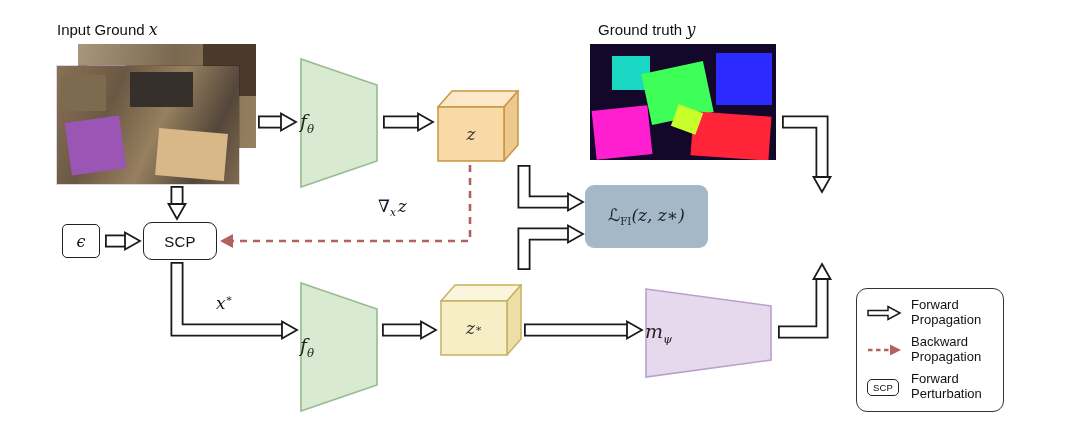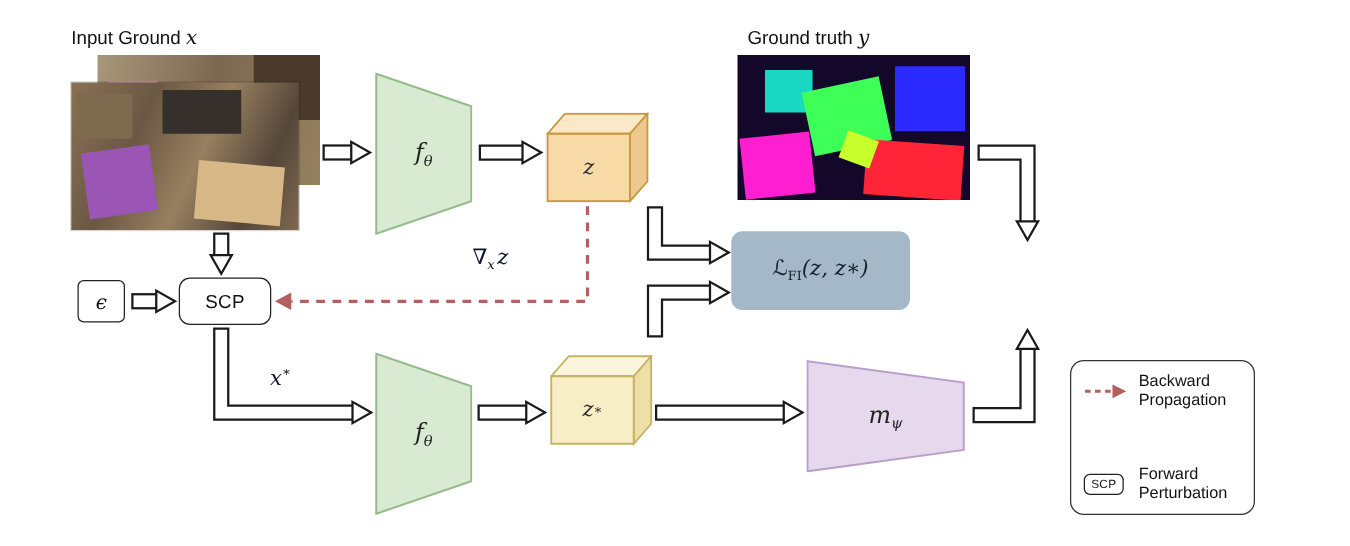--- a/index.html
+++ b/index.html
@@ -25,21 +25,21 @@
     left:57px; top:66px; width:182px; height:118px;
     background:linear-gradient(115deg,#8a7155,#6b5844 30%,#97805f 55%,#54463a 80%,#806a50);
     box-shadow:0 0 0 1px rgba(0,0,0,.15);
   }
   #gt-image {
     left:590px; top:44px; width:186px; height:116px;
     background:#14082a;
   }
 
   
-  .shape-node { position:absolute; display:flex; align-items:center; justify-content:center; }
+  .shape-node { position:absolute; display:flex; align-items:center; }
   .shape-node > svg { position:absolute; inset:0; }
   .node-label { position:relative; font-size:19px; color:#222; }
   .box-node { position:absolute; }
   .box-label { position:absolute; left:1px; top:17px; width:66px; height:54px;
     display:flex; align-items:center; justify-content:center; font-size:17px; color:#333; }
 
   
   .loss {
     position:absolute; border-radius:9px; background:#a5b8c7;
     display:flex; align-items:center; justify-content:center; color:#15202b;
@@ -190,21 +190,21 @@
       <polygon points="1,17 15,1 81,1 67,17" fill="#fbe8c8" stroke="#c9973f" stroke-width="1.5"></polygon>
       <polygon points="67,17 81,1 81,55 67,71" fill="#edc98f" stroke="#c9973f" stroke-width="1.5"></polygon>
       <polygon points="1,17 67,17 67,71 1,71" fill="#f7daa6" stroke="#c9973f" stroke-width="1.5"></polygon>
     </svg>
     <span class="box-label mvar">
       <span>z</span>
         <sup></sup>
     </span>
   </div>
 
-  <div class="loss" style="left:585px; top:185px; width:143px; height:63px;">
+  <div class="loss" style="left:585px; top:185px; width:123px; height:63px;">
     <span class="math">
       <span>ℒ</span><sub class="sub-roman">FI</sub><span class="args">(z, z∗)</span>
     </span>
   </div>
 
 
   <div class="smallbox mvar" id="epsilon-box">
     <span>ϵ</span>
   </div>
 
@@ -244,20 +244,28 @@
   <div class="shape-node" style="left:645px; top:288px; width:127px; height:90px;">
     <svg width="127" height="90" viewBox="0 0 127 90">
       <polygon points="1,1 126,18 126,72 1,89" fill="#e6d9ee" stroke="#b9a0cc" stroke-width="1.6"></polygon>
     </svg>
     <span class="node-label mvar">
       <span>m</span><sub>ψ</sub>
     </span>
   </div>
 
   <div id="legend">
+    <div class="legend-row">
+      <span class="legend-icon">
+        <svg width="36" height="16" viewBox="0 0 36 16">
+          <polygon points="1,5.5 21,5.5 21,1.5 33,8 21,14.5 21,10.5 1,10.5" fill="#ffffff" stroke="#1a1a1a" stroke-width="1.5"></polygon>
+        </svg>
+      </span>
+      <span class="legend-text">Forward Propagation</span>
+    </div>
     <div class="legend-row">
       <span class="legend-icon">
         <svg width="36" height="16" viewBox="0 0 36 16">
           <line x1="1" y1="8" x2="23" y2="8" stroke="#b2615e" stroke-width="2.4" stroke-dasharray="4.5 3.5"></line>
           <polygon points="23,2.5 34,8 23,13.5" fill="#b2615e"></polygon>
         </svg>
       </span>
       <span class="legend-text">Backward Propagation</span>
     </div>
     <div class="legend-row">

